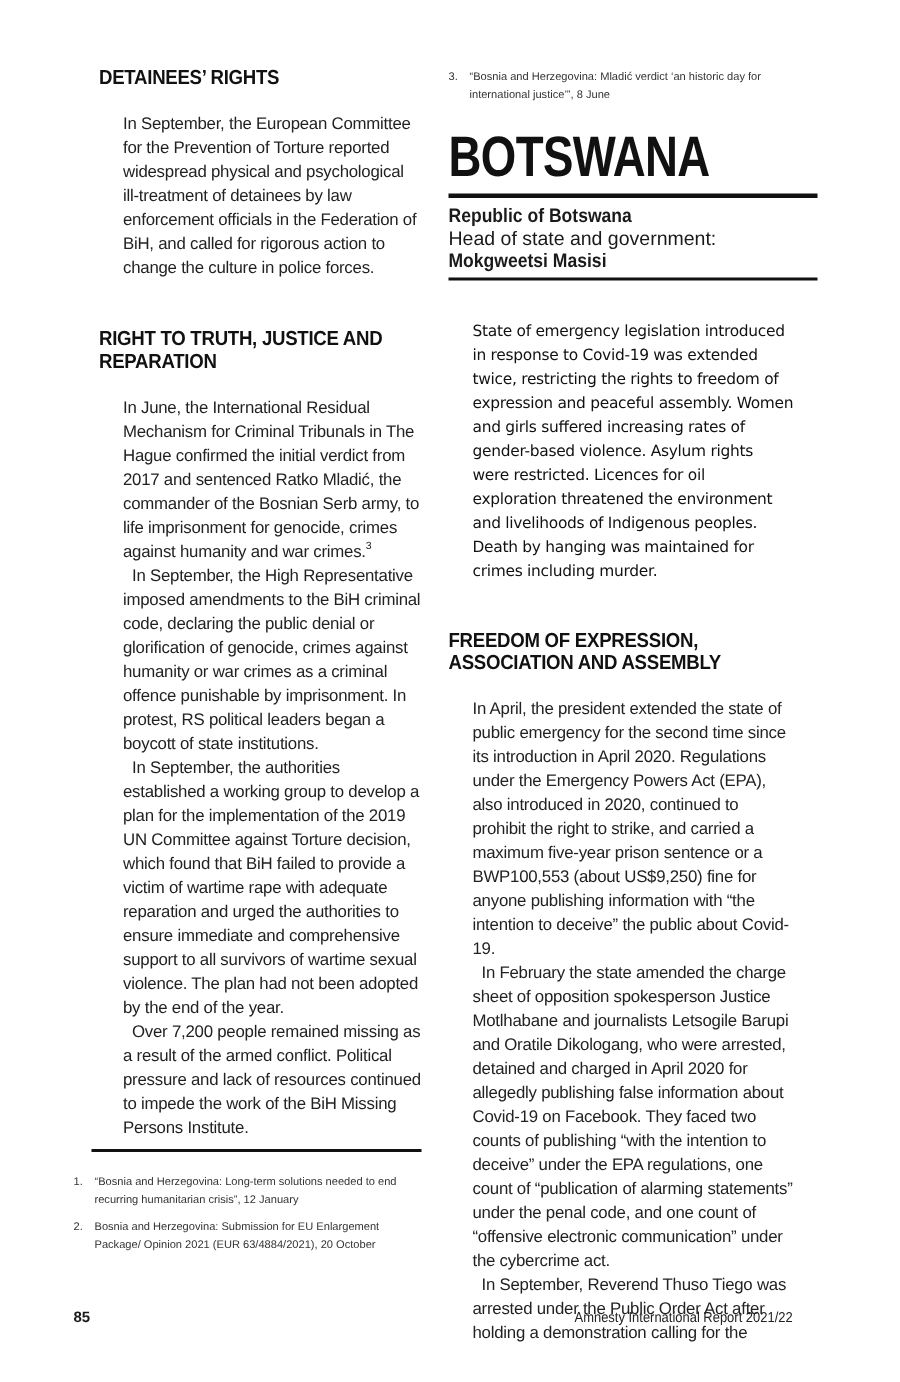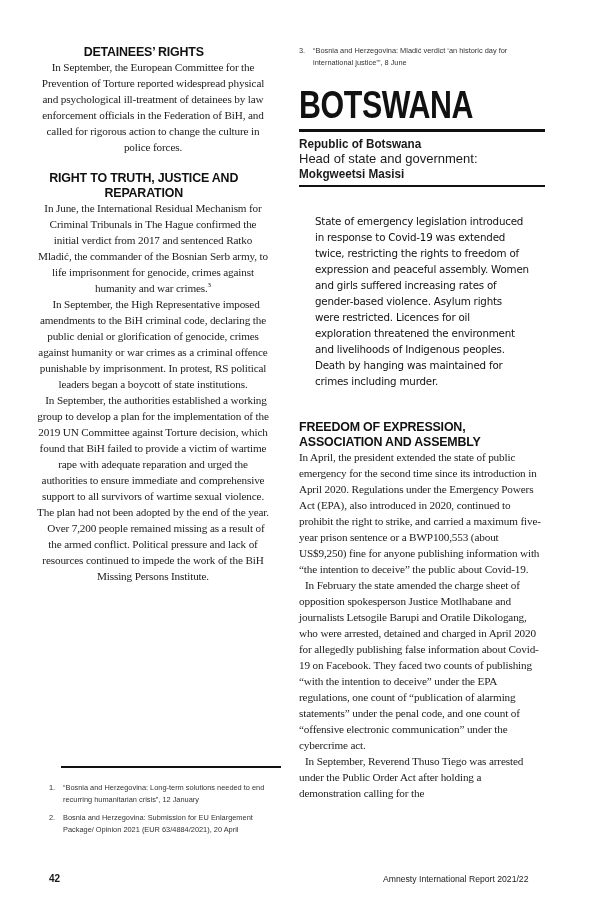--- a/index.html
+++ b/index.html
@@ -1,36 +1,36 @@
 <!DOCTYPE html>
 <html><head>
 <meta charset="utf-8">
 <style>
   html, body { margin: 0; padding: 0; background: #ffffff; }
   body { width: 600px; height: 921px; position: relative; overflow: hidden; color: #1a1a1a; }
   .col { position: absolute; top: 44px; }
-  .left { left: 37px; width: 232px; text-align: center; }
+  .left { left: 66px; width: 232px; }
   .right { left: 299px; width: 246px; }
   .heading {
     font-family: "Liberation Sans", sans-serif;
     font-weight: bold;
     font-size: 13.5px;
     line-height: 15px;
     letter-spacing: -0.2px;
     transform: scaleX(0.92);
     transform-origin: left;
     white-space: nowrap;
     margin: 0;
     color: #111;
   }
   .body-text {
-    font-family: Liberation Serif, serif;
+    font-family: Liberation Sans, sans-serif;
     font-size: 11.2px;
     line-height: 16px;
-    margin: 0;
+    margin: 16px;
     color: #222;
     letter-spacing: -0.15px;
   }
   .body-text p { margin: 0; }
   .body-text p.indent { text-indent: 6px; }
   .lead {
     font-family: "DejaVu Sans", sans-serif;
     font-size: 10.3px;
     line-height: 16px;
     color: #111;
@@ -85,21 +85,21 @@
 <div style="position:absolute; left:61px; top:766px; width:220px;">
   <hr class="rule-thin">
 </div>
 <div class="footnotes" style="position:absolute; left:49px; top:782px; width:236px;">
   <div class="fn">
     <span class="fn-num">1.</span>
     <span class="fn-text">“Bosnia and Herzegovina: Long-term solutions needed to end recurring humanitarian crisis”, 12 January</span>
   </div>
   <div class="fn">
     <span class="fn-num">2.</span>
-    <span class="fn-text">Bosnia and Herzegovina: Submission for EU Enlargement Package/ Opinion 2021 (EUR 63/4884/2021), 20 April</span>
+    <span class="fn-text">Bosnia and Herzegovina: Submission for EU Enlargement Package/ Opinion 2021 (EUR 63/4884/2021), 20 October</span>
   </div>
 </div>
 
 <div class="col right" style="top:45px;">
   <div class="footnotes">
     <div class="fn">
       <span class="fn-num">3.</span>
       <span class="fn-text">“Bosnia and Herzegovina: Mladić verdict ‘an historic day for international justice’”, 8 June</span>
     </div>
   </div>
@@ -123,14 +123,14 @@
     <span>FREEDOM OF EXPRESSION,</span><br>
     <span>ASSOCIATION AND ASSEMBLY</span>
   </h3>
   <div class="body-text">
     <p>In April, the president extended the state of public emergency for the second time since its introduction in April 2020. Regulations under the Emergency Powers Act (EPA), also introduced in 2020, continued to prohibit the right to strike, and carried a maximum five-year prison sentence or a BWP100,553 (about US$9,250) fine for anyone publishing information with “the intention to deceive” the public about Covid-19.</p>
     <p class="indent">In February the state amended the charge sheet of opposition spokesperson Justice Motlhabane and journalists Letsogile Barupi and Oratile Dikologang, who were arrested, detained and charged in April 2020 for allegedly publishing false information about Covid-19 on Facebook. They faced two counts of publishing “with the intention to deceive” under the EPA regulations, one count of “publication of alarming statements” under the penal code, and one count of “offensive electronic communication” under the cybercrime act.</p>
     <p class="indent">In September, Reverend Thuso Tiego was arrested under the Public Order Act after holding a demonstration calling for the</p>
   </div>
 </div>
 
-<div class="page-num">42</div>
+<div class="page-num">85</div>
 <div class="running">Amnesty International Report 2021/22</div>
 
 </body></html>

